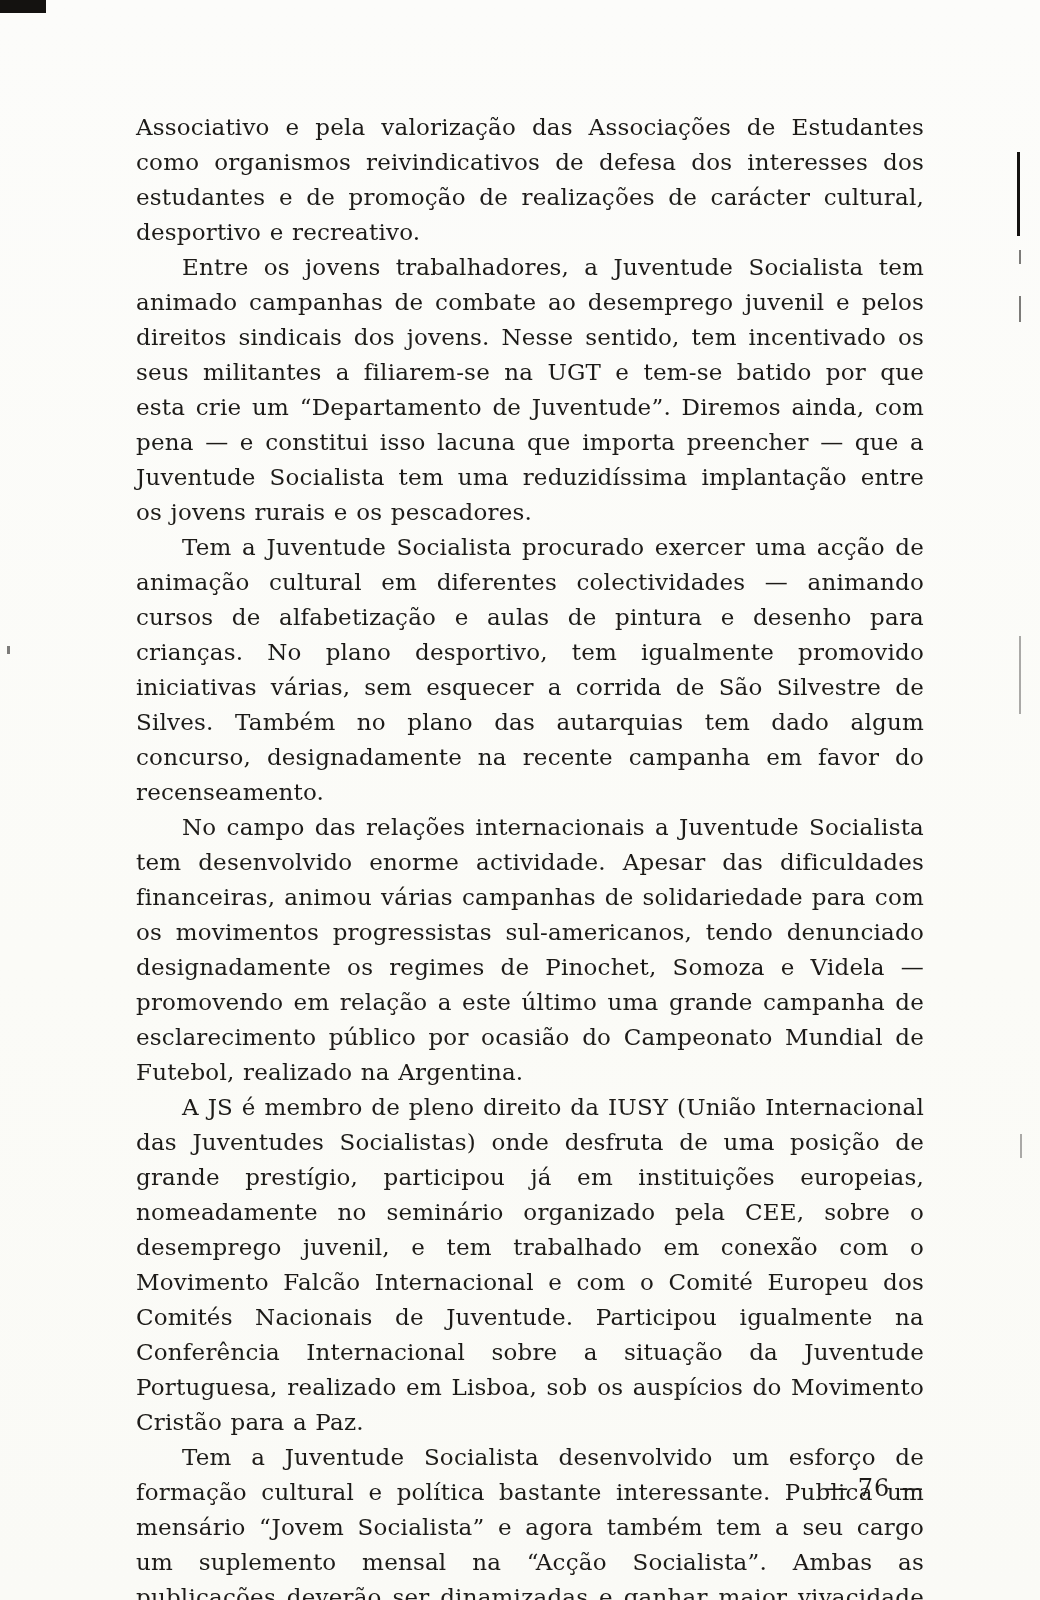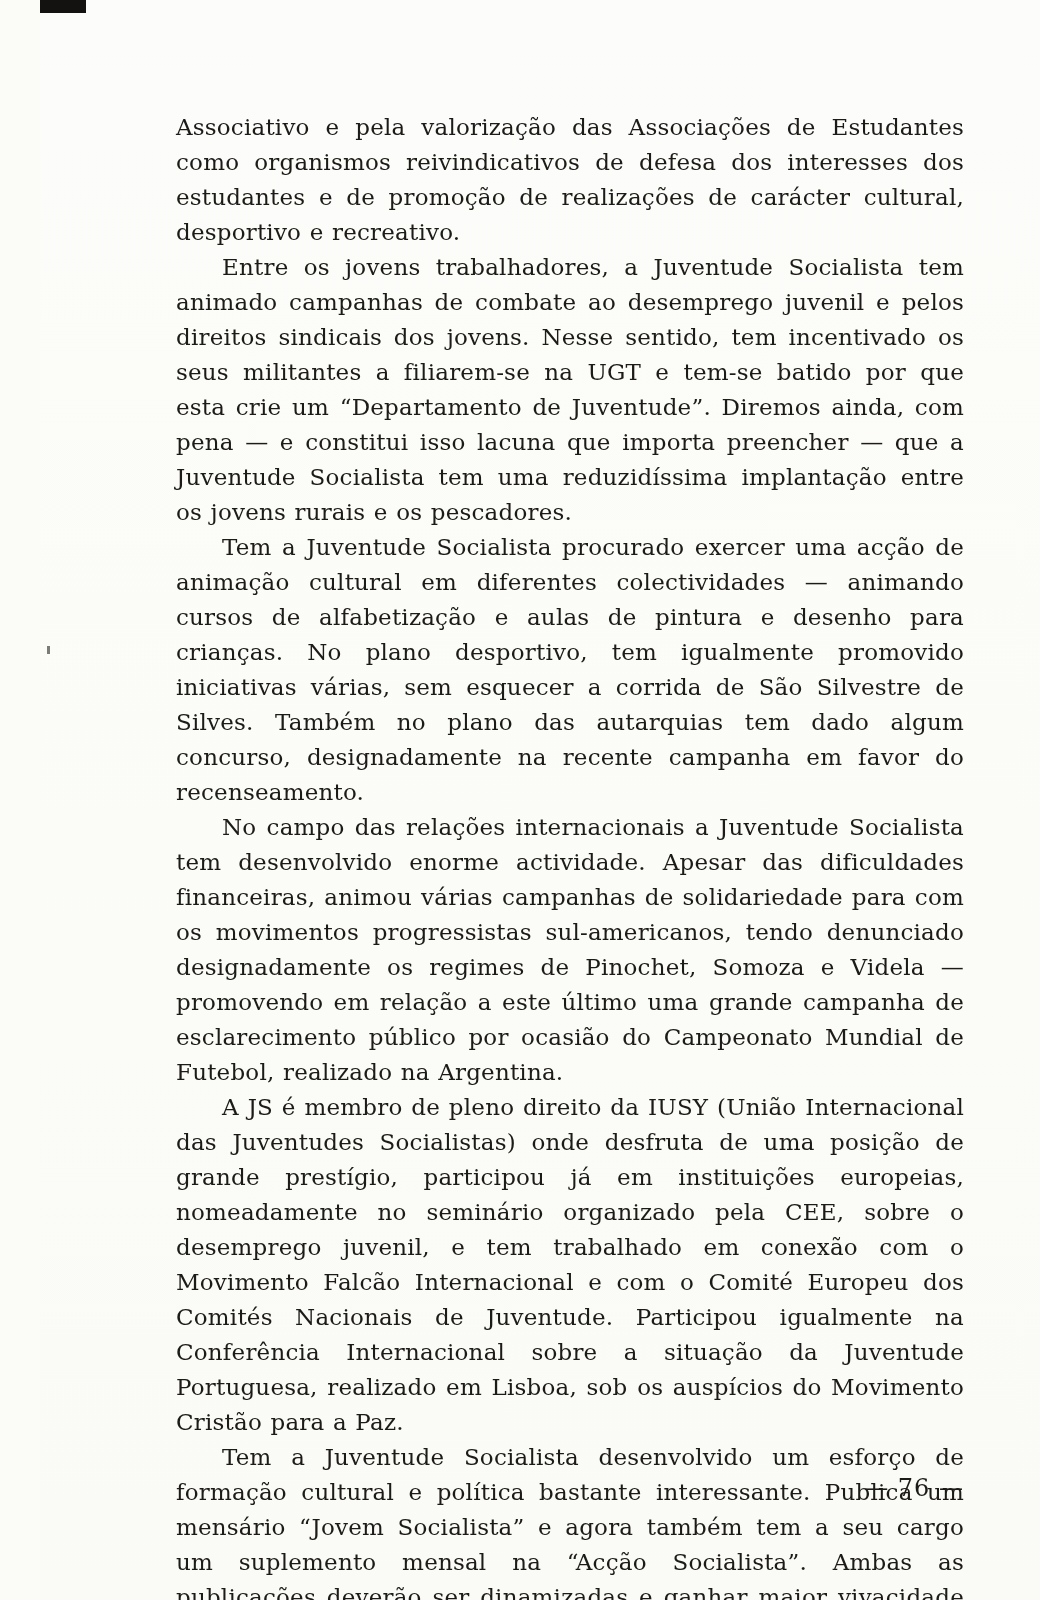--- a/index.html
+++ b/index.html
@@ -11,21 +11,20 @@
     height: 1600px;
     position: relative;
     background: #fbfbf8;
     overflow: hidden;
     font-family: "DejaVu Serif", serif;
   }
   .page {
     position: absolute;
     inset: 0;
     background: linear-gradient(180deg, #fcfcfa 0%, #fbfbf7 60%, #fafaf6 100%);
-    margin-left: 40px;
   }
   .text-block {
     position: absolute;
     left: 136px;
     top: 110px;
     width: 788px;
     font-size: 23px;
     line-height: 35px;
     text-align: justify;
     color: #1d1b18;

